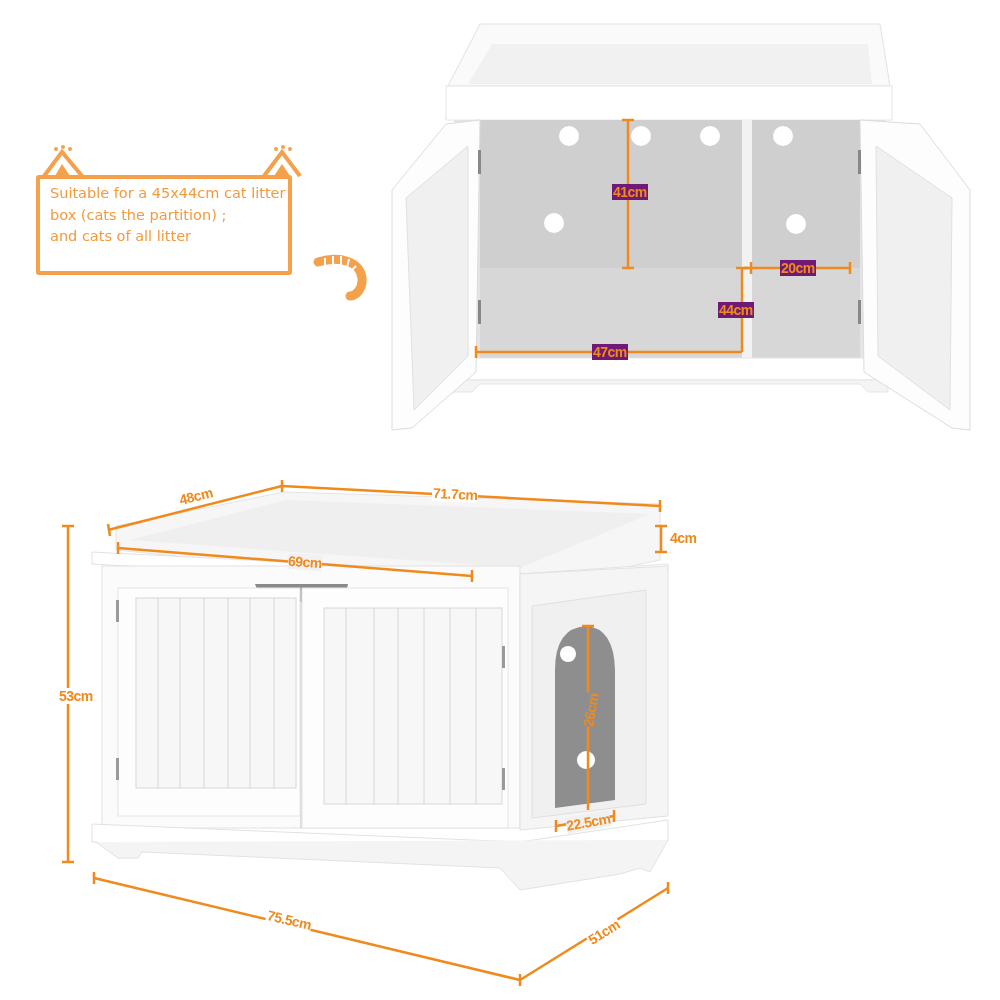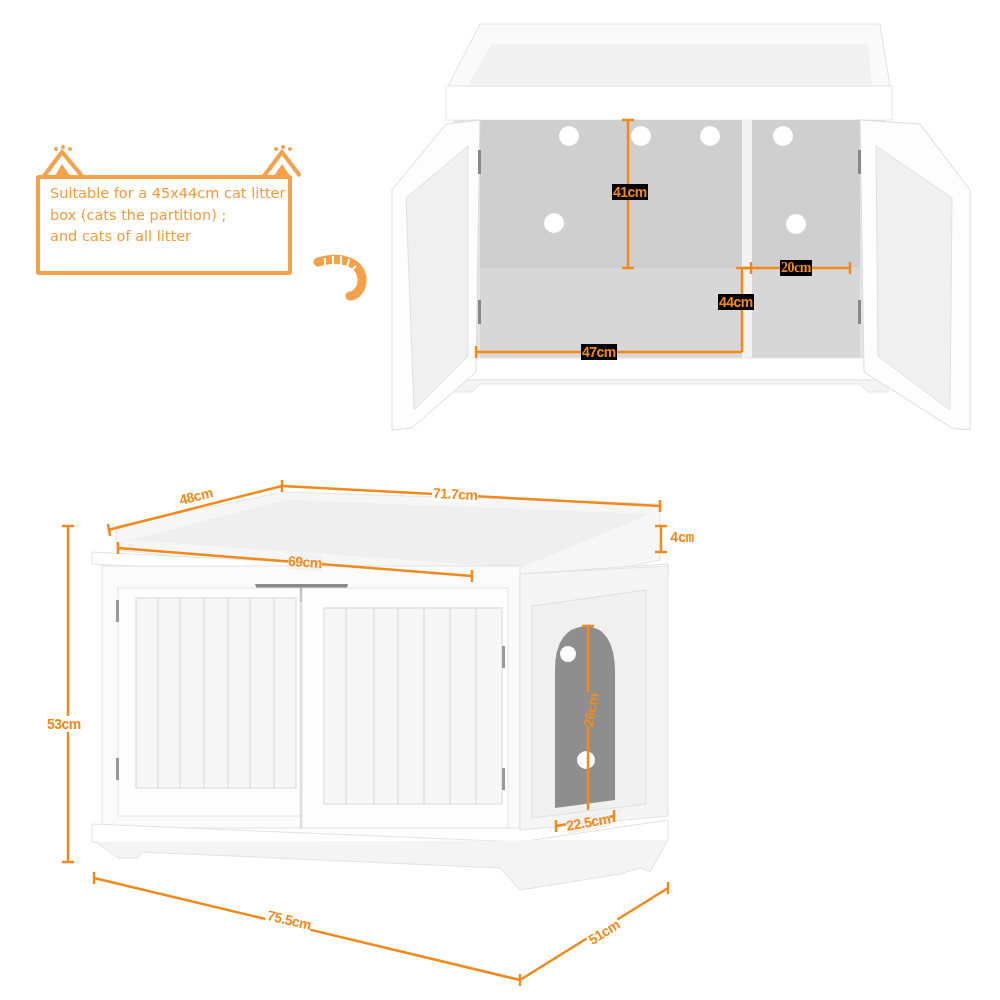--- a/index.html
+++ b/index.html
@@ -1,20 +1,20 @@
 <!DOCTYPE html>
 <html><head>
 <meta charset="utf-8">
 <style>
   html, body { margin:0; padding:0; background:#ffffff; }
   body { width:1000px; height:1000px; position:relative; overflow:hidden; font-family:"DejaVu Sans", sans-serif; }
   .abs { position:absolute;padding-left:44px; }
   .dim { position:absolute; color:#f08a1c; font-weight:bold; font-size:14px; letter-spacing:-0.5px; font-family:"Liberation Sans", sans-serif; white-space:nowrap; background:transparent; }
   .dim.bgw { background:#ffffff; padding:0 1px; }
-  .dim.bgg { background:#000000; padding:0 1px; }
+  .dim.bgg { background:#701a75; padding:0 1px; }
   .note-box { position:absolute; left:36px; top:175px; width:256px; height:100px; border:4px solid #f5a04a; border-radius:3px; background:#fff; box-sizing:border-box; }
   .note-text { position:absolute; left:10px; top:4px; color:#f39a3d; font-size:14.5px; line-height:21.5px; font-family:"DejaVu Sans", sans-serif; }
   svg { position:absolute; left:0; top:0; }
 </style>
 </head>
 <body>
 
 <div class="abs" style="left:0;top:0;width:380px;height:320px;">
   <svg width="380" height="320">
 
@@ -85,23 +85,23 @@
       <line x1="364" y1="268" x2="470" y2="268"></line>
       <line x1="371" y1="262" x2="371" y2="274"></line>
       <line x1="470" y1="262" x2="470" y2="274"></line>
       <line x1="362" y1="268" x2="362" y2="352"></line>
       <line x1="356" y1="268" x2="368" y2="268"></line>
       <line x1="96" y1="352" x2="362" y2="352"></line>
       <line x1="96" y1="346" x2="96" y2="358"></line>
     </g>
   </svg>
   <span class="dim bgg" style="left:232px;top:184px;">41cm</span>
-  <span class="dim bgg" style="left:400px;top:260px;font-family:Liberation Serif, serif;">20cm</span>
-  <span class="dim bgg" style="left:338px;top:294px;">44cm</span>
-  <span class="dim bgg" style="left:201px;top:344px;">47cm</span>
+  <span class="dim bgg" style="left:400px;top:260px;">20cm</span>
+  <span class="dim bgg" style="left:338px;top:302px;">44cm</span>
+  <span class="dim bgg" style="left:212px;top:344px;">47cm</span>
 </div>
 
 <div class="abs" style="left:0;top:440px;width:1000px;height:560px;">
   <svg width="1000" height="560">
 
     <polygon points="116,86 284,52 660,64 660,120 520,150 116,110" fill="#f6f6f6" stroke="#e4e4e4"></polygon>
     <polygon points="286,60 650,74 520,128 130,100" fill="#efefef"></polygon>
     <polygon points="92,112 520,134 668,124 668,132 520,148 92,124" fill="#ffffff" stroke="#e2e2e2"></polygon>
 
     <rect x="102" y="126" width="418" height="262" fill="#fbfbfb" stroke="#e2e2e2"></rect>
@@ -169,20 +169,20 @@
       <line x1="614" y1="370" x2="614" y2="382"></line>
       <line x1="94" y1="438" x2="520" y2="540"></line>
       <line x1="94" y1="432" x2="94" y2="444"></line>
       <line x1="520" y1="534" x2="520" y2="546"></line>
       <line x1="520" y1="540" x2="668" y2="448"></line>
       <line x1="668" y1="442" x2="668" y2="454"></line>
     </g>
   </svg>
   <span class="dim bgw" style="left:178px;top:48px;transform:rotate(-14deg);">48cm</span>
   <span class="dim bgw" style="left:432px;top:46px;transform:rotate(3deg);">71.7cm</span>
-  <span class="dim bgw" style="left:669px;top:90px;font-family:Liberation Mono, monospace;">4cm</span>
+  <span class="dim bgw" style="left:669px;top:90px;">4cm</span>
   <span class="dim" style="left:288px;top:114px;transform:rotate(4deg);background:#f1f1f1;">69cm</span>
-  <span class="dim bgw" style="left:46px;top:248px;margin-top:28px;">53cm</span>
+  <span class="dim bgw" style="left:58px;top:248px;">53cm</span>
   <span class="dim" style="left:574px;top:262px;transform:rotate(-80deg);background:#8e8e8e;">26cm</span>
   <span class="dim" style="left:566px;top:374px;transform:rotate(-10deg);background:#f0f0f0;">22.5cm</span>
   <span class="dim bgw" style="left:266px;top:472px;transform:rotate(13deg);">75.5cm</span>
   <span class="dim bgw" style="left:586px;top:484px;transform:rotate(-32deg);">51cm</span>
 </div>
 
 </body></html>

